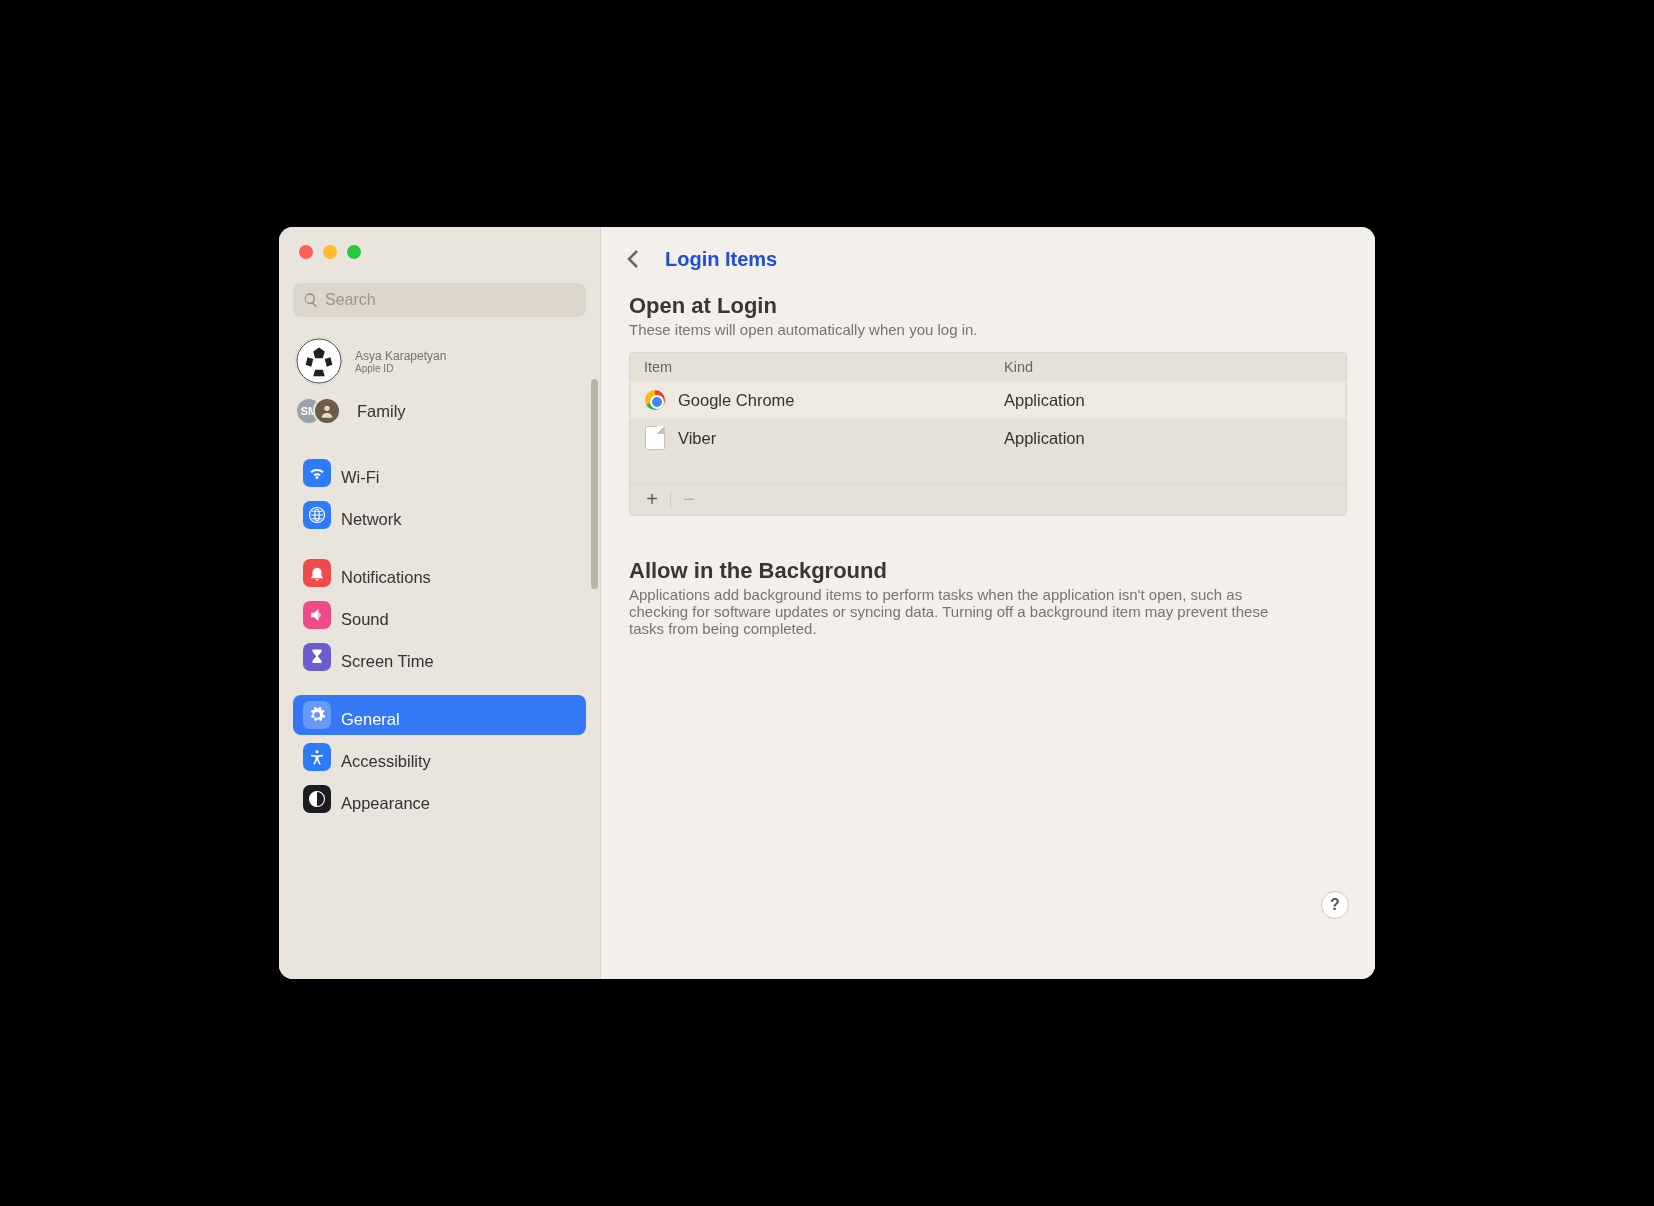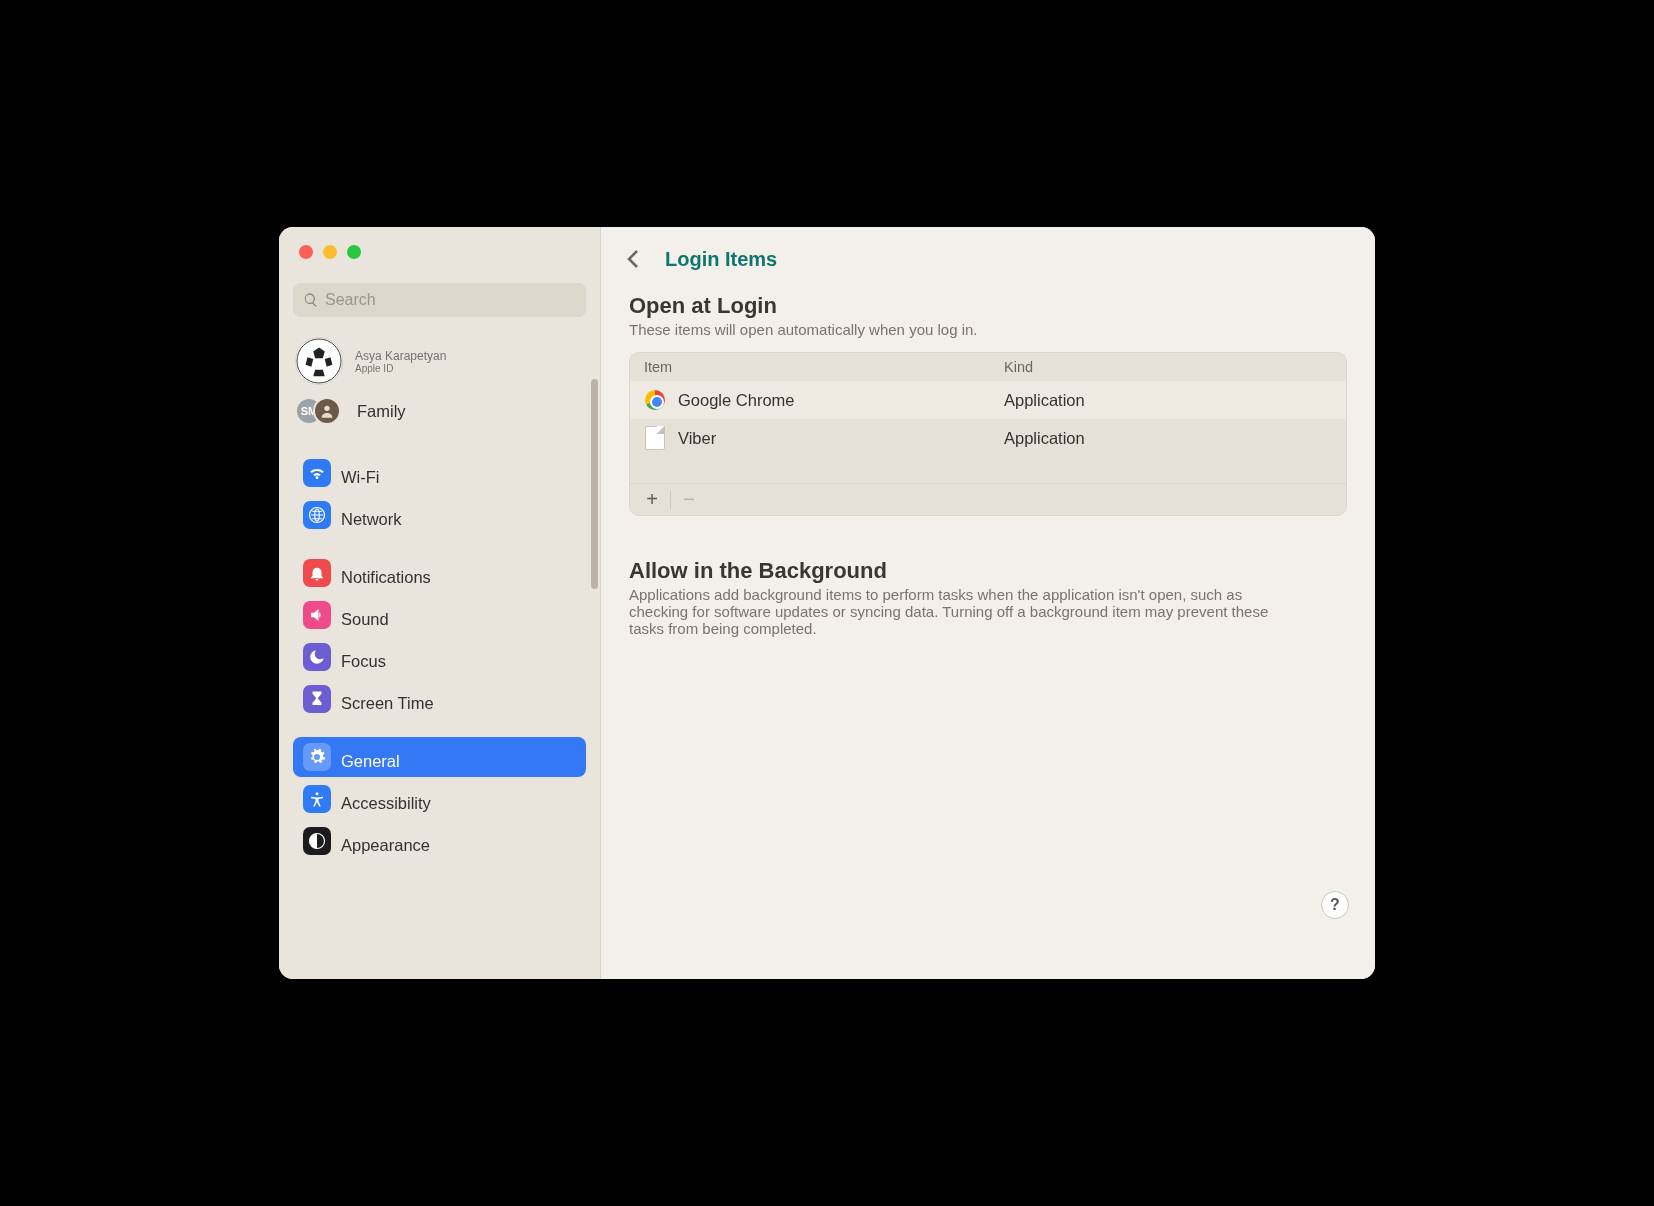--- a/index.html
+++ b/index.html
@@ -106,27 +106,27 @@
     flex:1; background:#f3f0eb;
     padding: 18px 0 0 0;
     position: relative;
   }
   .mhead {
     display:flex; align-items:center; gap:18px;
     padding: 0 28px 20px 18px;
   }
   .back-btn{ width:28px;height:28px; display:flex;align-items:center;justify-content:center; cursor:pointer;}
   .back-btn svg{width:14px;height:20px;fill:none;stroke:#666;stroke-width:2.5;}
-  .mtitle{font-size:20px;font-weight:700;color:#0f766e;text-align:center;}
+  .mtitle{font-size:20px;font-weight:700;color:#1d4ed8;text-align:center;}
   .mbody{padding:0 28px;}
   .sect-title{font-size:22px;font-weight:700;color:#3a3732; margin-bottom:2px;}
   .sect-sub{font-size:15px;color:#7a746b; margin-bottom:14px;}
   .table-card{
     border:1px solid #dcd6cc;
-    border-radius:10px;
+    border-radius:4px;
     overflow:hidden;
     margin-bottom:42px;
     background:#e6e1d7;
   }
   .thead{display:flex; font-size:14.5px; color:#6c665d; padding:6px 14px; background:#e6e1d7;}
   .tcol1{width:360px;} .tcol2{flex:1;}
   .trow{display:flex; align-items:center; font-size:16.5px; color:#333; padding:6px 14px; height:38px;}
   .trow:nth-child(odd){background:#efeae1;}
   .trow:nth-child(even){background:#e6e1d7;}
   .trow .rico{width:22px;height:22px;margin-right:12px;border-radius:4px;display:flex;align-items:center;justify-content:center;}
@@ -229,28 +229,20 @@
             </span>
           <span>Notifications</span>
         </div>
         <div class="sb-item">
           <span class="sb-icon i-sound">
               <svg viewBox="0 0 24 24">
                 <path d="M4 9v6h4l6 5V4l-6 5H4zm13 3a4 4 0 00-2-3.5v7A4 4 0 0017 12z"></path>
               </svg>
             </span>
           <span>Sound</span>
-        </div>
-        <div class="sb-item">
-          <span class="sb-icon i-focus">
-              <svg viewBox="0 0 24 24">
-                <path d="M21 13A9 9 0 1111 3a7 7 0 0010 10z"></path>
-              </svg>
-            </span>
-          <span>Focus</span>
         </div>
         <div class="sb-item">
           <span class="sb-icon i-screen">
               <svg viewBox="0 0 24 24">
                 <path d="M6 2h12v3l-5 6 5 6v3H6v-3l5-6-5-6V2z"></path>
               </svg>
             </span>
           <span>Screen Time</span>
         </div>
       </div>

